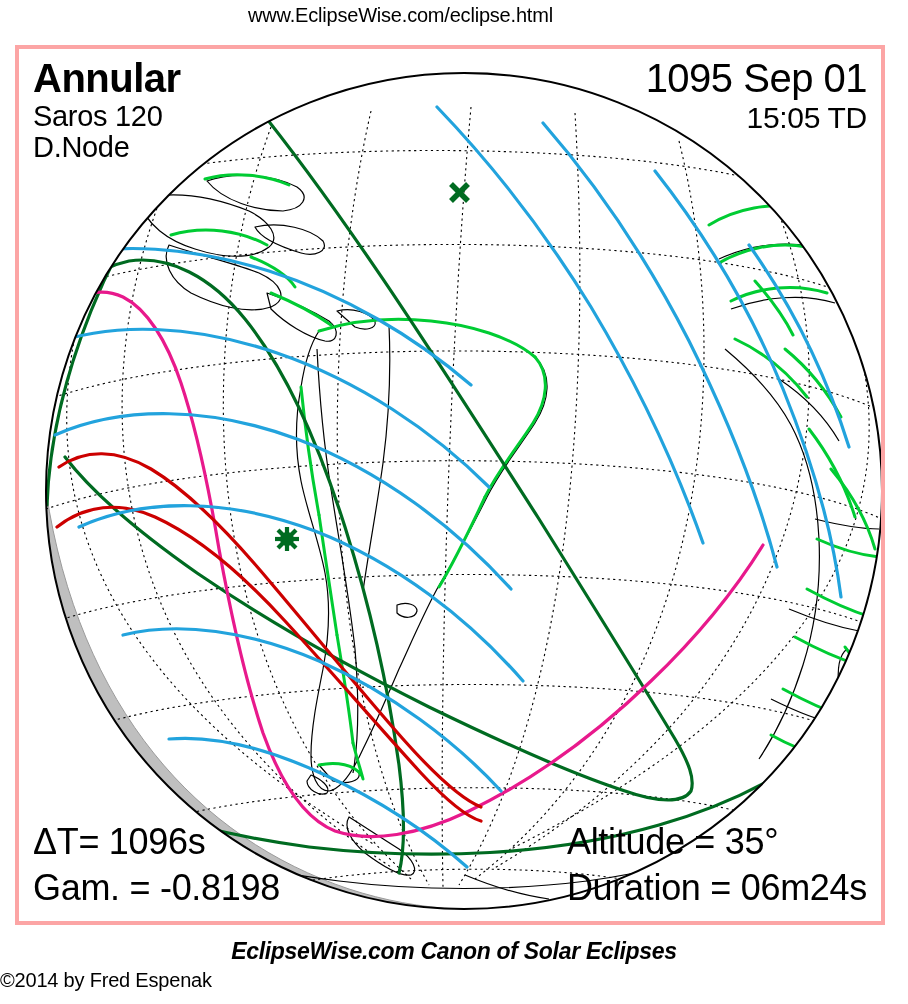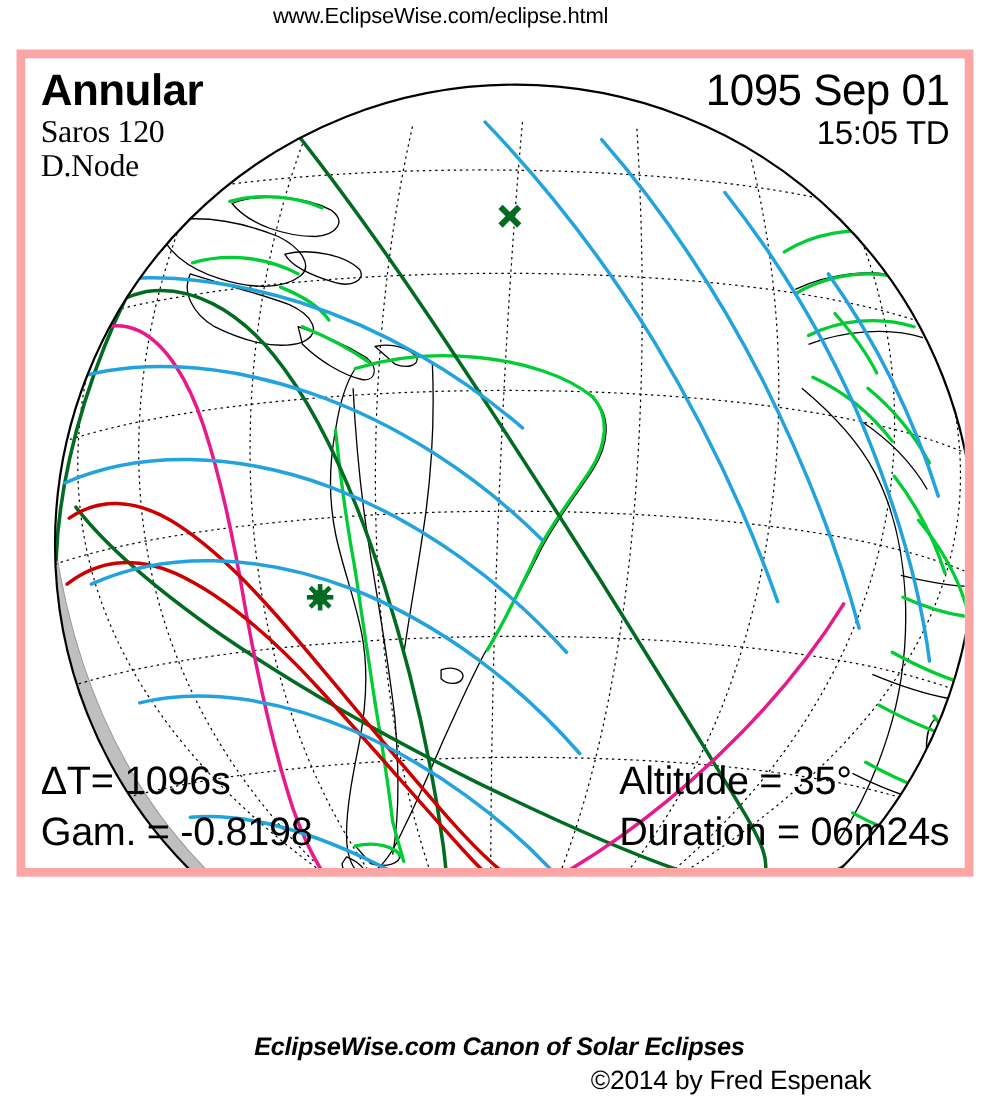--- a/index.html
+++ b/index.html
@@ -27,22 +27,22 @@
     letter-spacing: -0.2px;
     color: #000;
   }
 
   
   #chart-frame {
     position: absolute;
     left: 15px;
     top: 45px;
     width: 870px;
-    height: 752px;
-    border: 8px solid #fca5a5;
+    height: 880px;
+    border: 4px solid #fca5a5;
     box-sizing: border-box;
     background: #fff;
     overflow: hidden;
   }
 
   #globe-layer {
     position: absolute;
     left: 0;
     top: 0;
     width: 862px;
@@ -65,21 +65,20 @@
     font-size: 40px;
     font-weight: bold;
     letter-spacing: -0.5px;
     display: block;
     margin-bottom: 2px;
   }
   .saros-label, .node-label {
     font-size: 29px;
     display: block;
     letter-spacing: -0.3px;
-    font-family: Liberation Serif, serif;
   }
   .node-label { margin-top: 1px; }
 
   .date-label {
     font-size: 40px;
     font-weight: normal;
     letter-spacing: -0.5px;
     display: block;
     margin-bottom: 3px;
   }
@@ -106,22 +105,22 @@
     font-size: 23px;
     font-weight: bold;
     font-style: italic;
     letter-spacing: -0.3px;
   }
   #caption-sub {
     position: absolute;
     top: 969px;
     left: 0;
     width: 792px;
-    text-align: right;
-    font-size: 24px;
+    text-align: left;
+    font-size: 20px;
     letter-spacing: -0.2px;
   }
 </style>
 </head>
 <body>
 
 <div id="url-bar">www.EclipseWise.com/eclipse.html</div>
 
 <div id="chart-frame">
 

